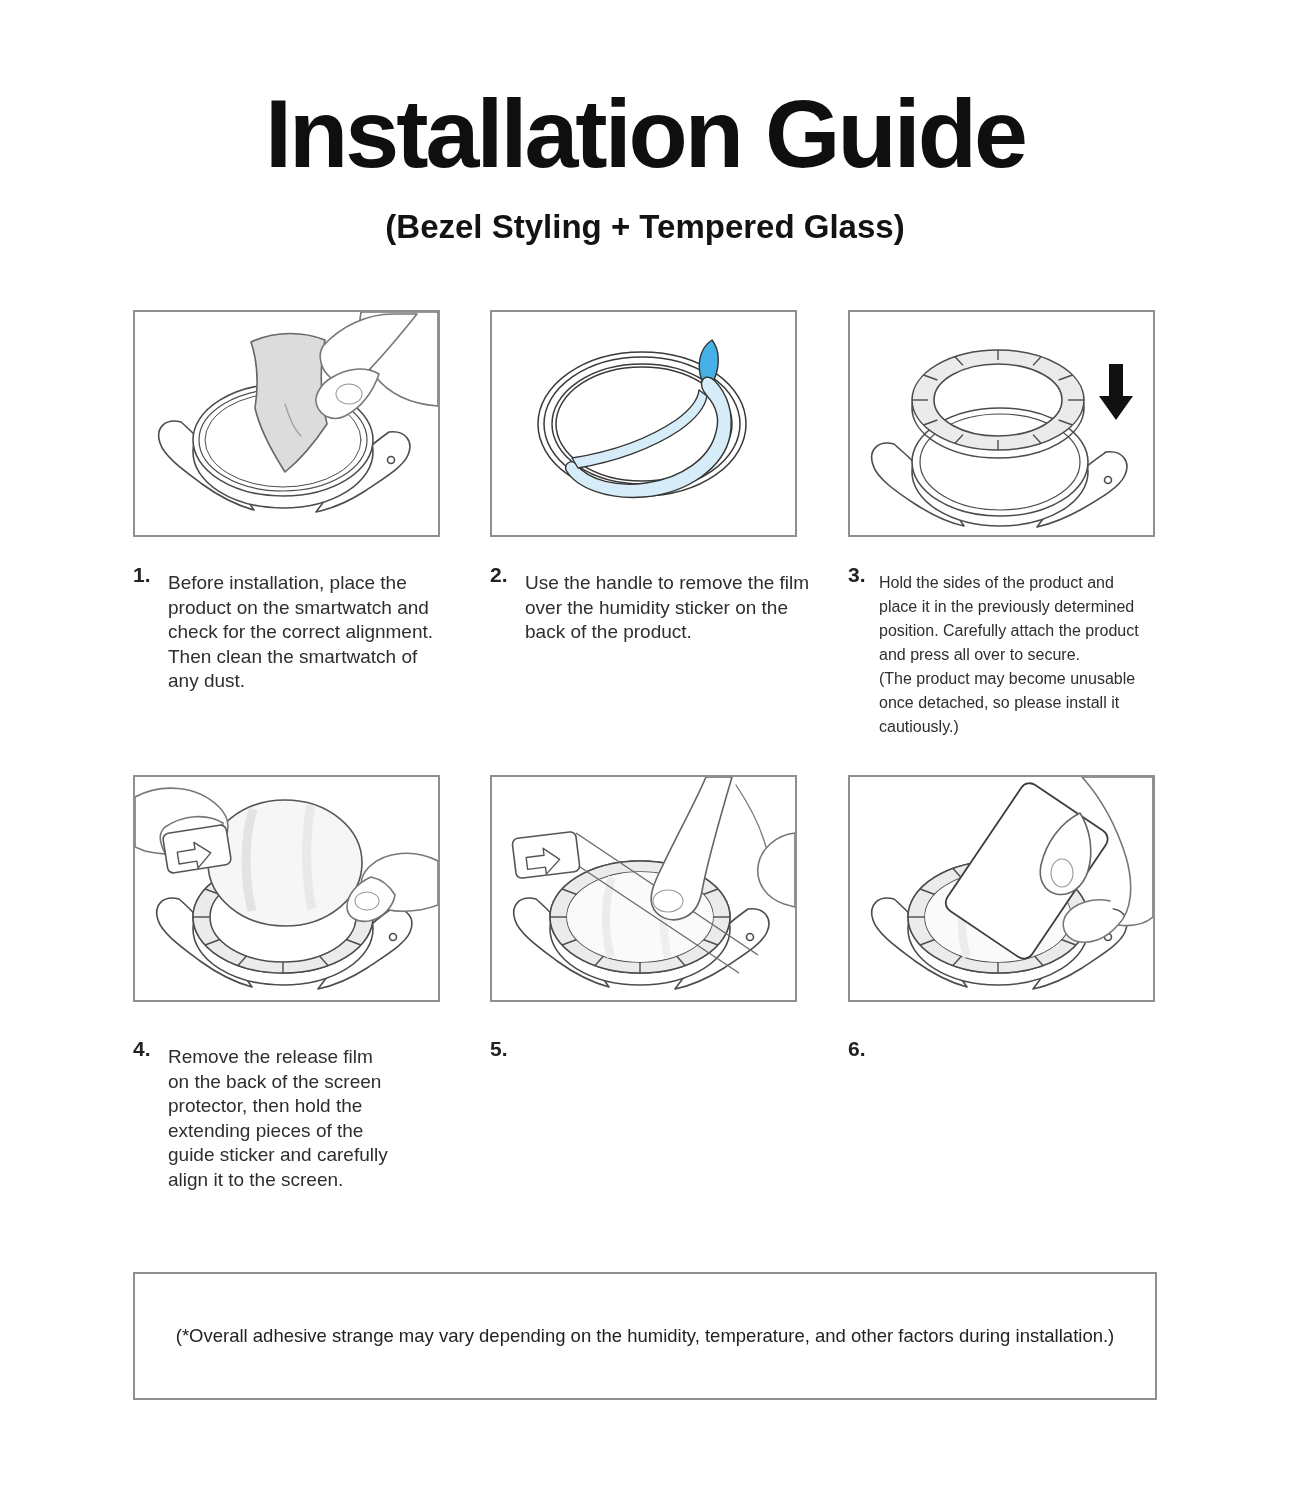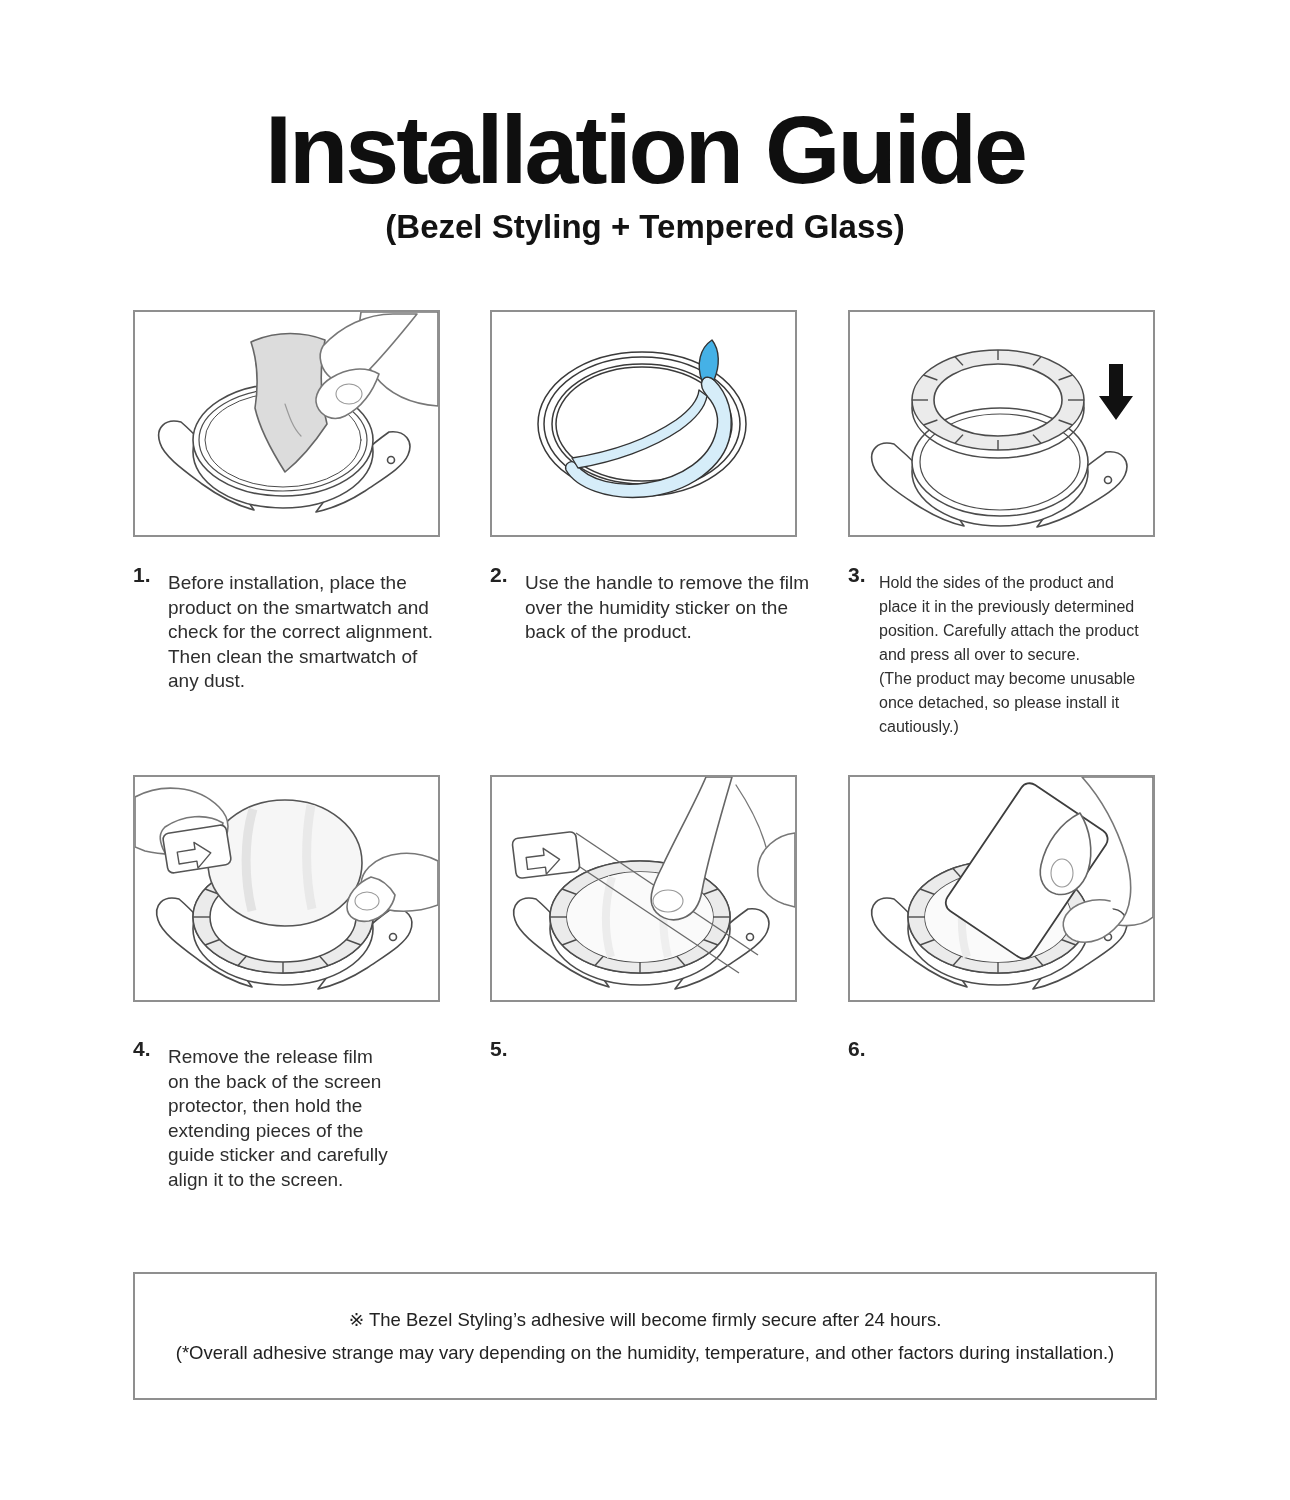--- a/index.html
+++ b/index.html
@@ -3,21 +3,21 @@
 <meta charset="utf-8">
 <style>
   * { margin:0; padding:0; box-sizing:border-box; }
   html,body { background:#ffffff; }
   body {
     width:1290px; height:1500px; position:relative;
     font-family:"Liberation Sans","DejaVu Sans",sans-serif;
     color:#1c1c1c; overflow:hidden;
   }
   .title {
-    position:absolute; top:94px; left:0; width:100%;
+    position:absolute; top:78px; left:0; width:100%;
     text-align:center; font-size:97px; font-weight:800;
     letter-spacing:-3px; color:#0f0f0f;
   }
   .subtitle {
     position:absolute; top:208px; left:0; width:100%;
     text-align:center; font-size:33px; font-weight:600; color:#131313;
   }
   .fig {
     position:absolute; width:307px; height:227px;
     border:2px solid #8f8f8f; background:#fff;
@@ -305,15 +305,14 @@
 align it to the screen.</p>
 </div>
 <div class="cap" id="cap5">
   <span class="num">5.</span>
 </div>
 <div class="cap" id="cap6">
   <span class="num">6.</span>
 </div>
 
 <div class="note">
-  <div>※ The Bezel Styling’s adhesive will become firmly secure after 24 hours.</div>
   <div>(*Overall adhesive strange may vary depending on the humidity, temperature, and other factors during installation.)</div>
 </div>
 
 </body></html>

